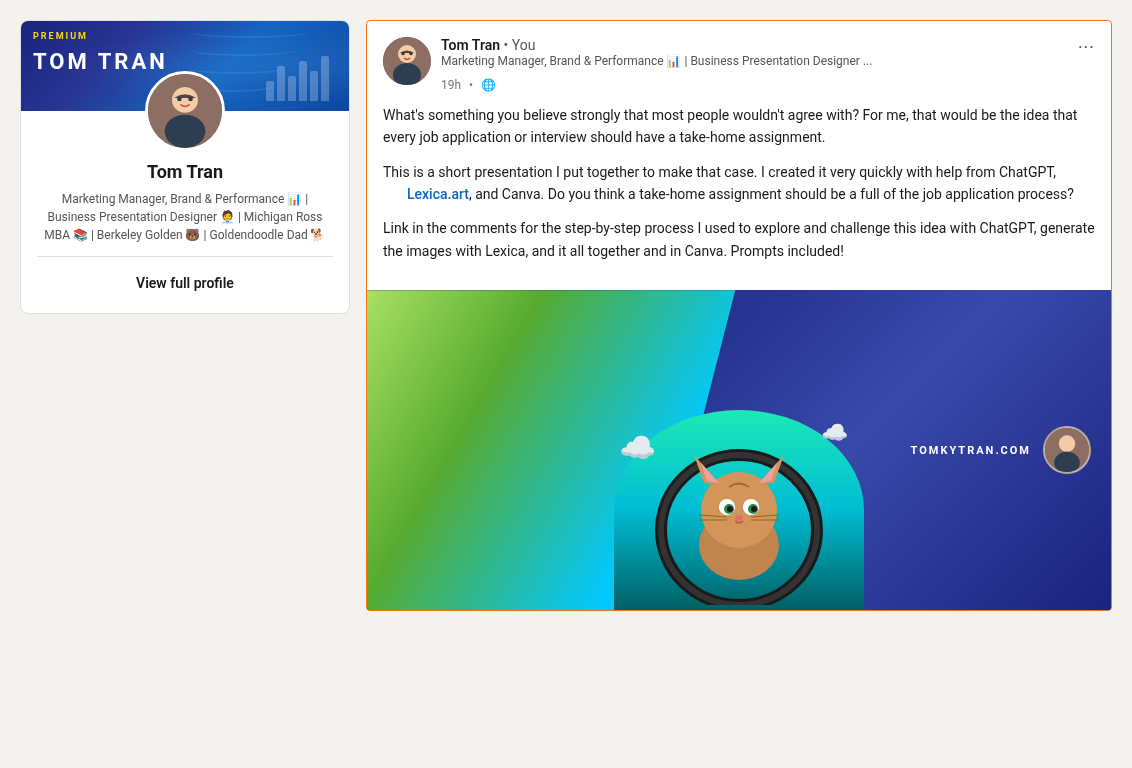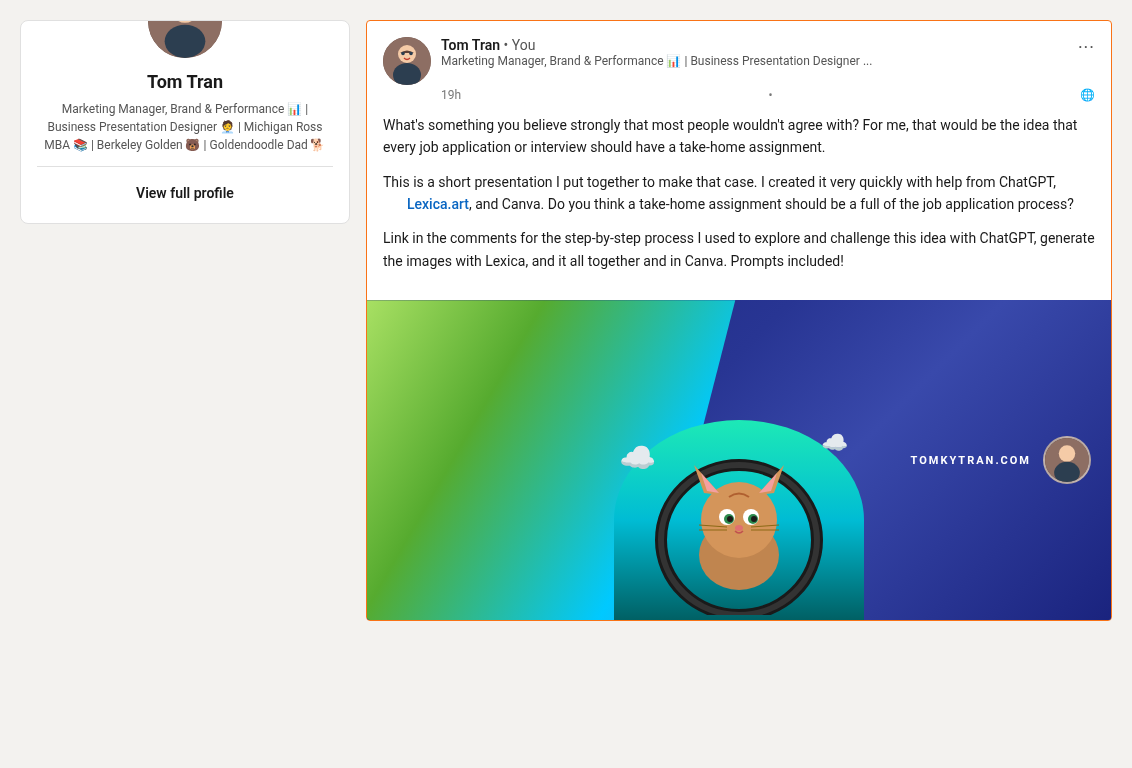--- a/index.html
+++ b/index.html
@@ -161,22 +161,21 @@
       font-size: 12px;
       color: #555;
       line-height: 1.4;
     }
     .post-meta {
       font-size: 12px;
       color: #777;
       display: flex;
       align-items: center;
       gap: 8px;
-      margin-top: 18px;
-      justify-content: space-between;
+      margin-top: 8px;
     }
     .post-more-btn {
       position: absolute;
       right: 16px;
       top: 16px;
       font-size: 18px;
       color: #555;
       cursor: pointer;
       letter-spacing: 1px;
     }
@@ -306,20 +305,41 @@
       width: 100%;
       margin-bottom: 6px;
     }
   </style>
 </head>
 <body>
 
 <div class="page-wrapper">
 
   <div class="profile-card">
+    <div class="profile-banner">
+      <div class="profile-banner-bg"></div>
+
+      <div class="wave-lines">
+        <div class="wave-line" style="width:100%;height:12px;"></div>
+        <div class="wave-line" style="width:90%;height:12px;"></div>
+        <div class="wave-line" style="width:80%;height:12px;"></div>
+        <div class="wave-line" style="width:70%;height:12px;"></div>
+      </div>
+      <span class="profile-banner-text">PREMIUM</span>
+      <span class="profile-banner-name">TOM TRAN</span>
+
+      <div class="banner-chart">
+        <div class="banner-bar" style="height:20px;"></div>
+        <div class="banner-bar" style="height:35px;"></div>
+        <div class="banner-bar" style="height:25px;"></div>
+        <div class="banner-bar" style="height:40px;"></div>
+        <div class="banner-bar" style="height:30px;"></div>
+        <div class="banner-bar" style="height:45px;"></div>
+      </div>
+    </div>
 
     <div class="profile-avatar-wrapper">
       <div class="profile-avatar">
         <svg class="avatar-svg" viewBox="0 0 80 80" xmlns="http://www.w3.org/2000/svg">
           <circle cx="40" cy="40" r="40" fill="#8d6e63"></circle>
           <circle cx="40" cy="28" r="14" fill="#f5cba7"></circle>
           <ellipse cx="40" cy="62" rx="22" ry="18" fill="#2c3e50"></ellipse>
           <path d="M28 26 Q40 18 52 26" fill="#5d4037" stroke="none"></path>
           <circle cx="34" cy="27" r="2.5" fill="#2c3e50"></circle>
           <circle cx="46" cy="27" r="2.5" fill="#2c3e50"></circle>

